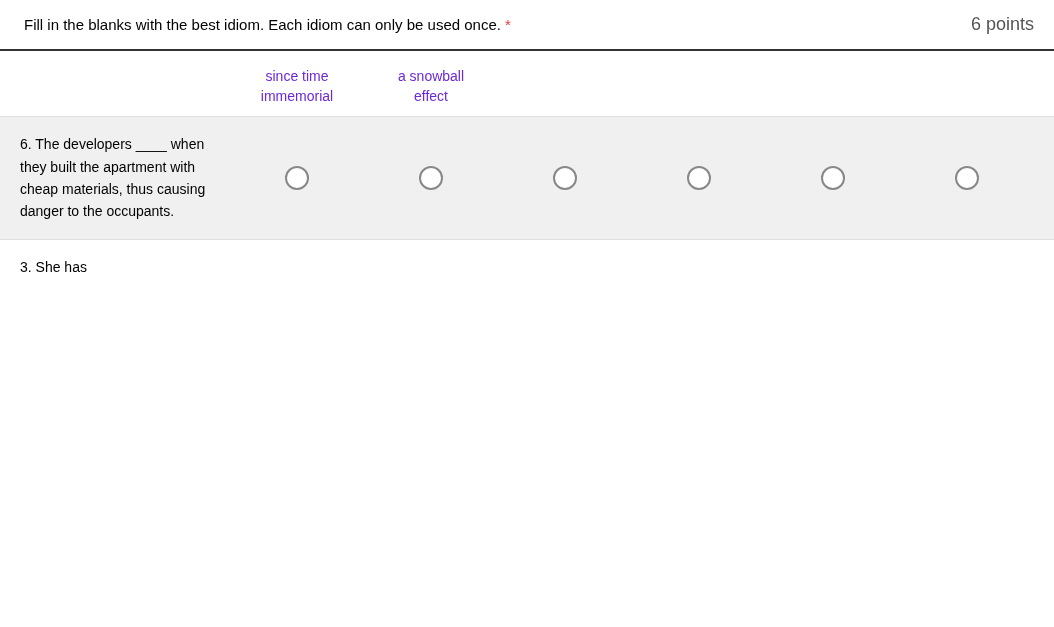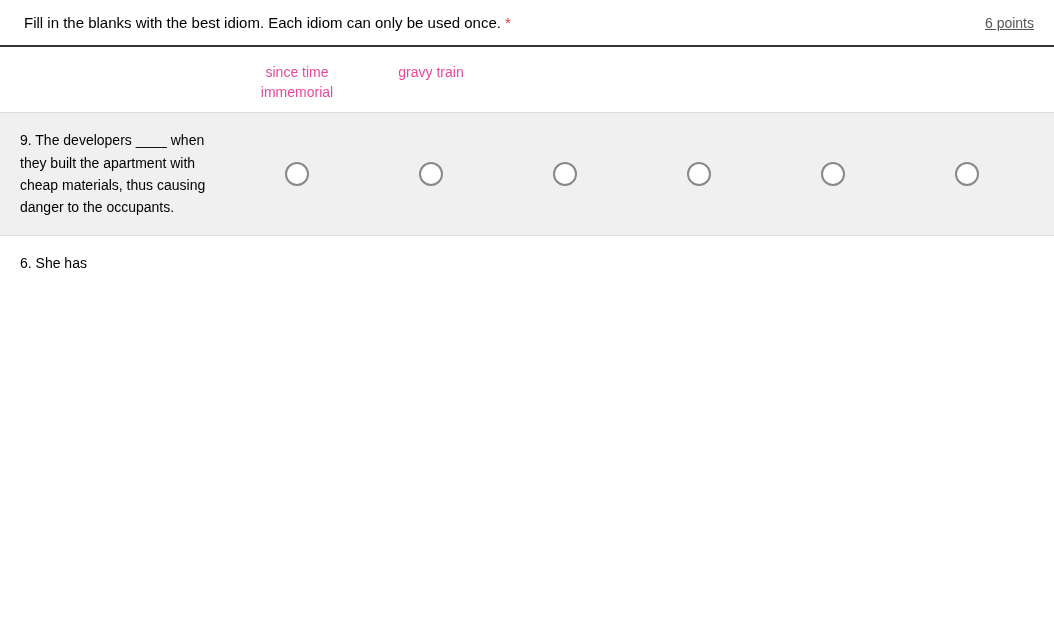--- a/index.html
+++ b/index.html
@@ -24,44 +24,43 @@
       border-bottom: 2px solid #333;
       background: #fff;
     }
 
     .required-star {
       color: #e53935;
       margin-left: 4px;
     }
 
     .header-points {
-      font-size: 14px;
+      font-size: 18px;
       color: #555;
-      text-decoration: underline;
     }
 
     .main-content {
       padding: 0;
     }
 
     .column-headers {
       display: grid;
       grid-template-columns: 210px repeat(6, 1fr);
       padding: 16px 20px 10px 20px;
       background: #fff;
     }
 
     .col-header-empty {
       
     }
 
     .col-header {
       text-align: center;
       font-size: 14px;
-      color: #ec4899;
+      color: #6d28d9;
       line-height: 1.4;
       padding: 0 4px;
     }
 
     .question-row {
       display: grid;
       grid-template-columns: 210px repeat(6, 1fr);
       background: #f0f0f0;
       padding: 16px 20px;
       align-items: center;
@@ -115,26 +114,26 @@
     <span>Fill in the blanks with the best idiom. Each idiom can only be used once.</span><span class="required-star">*</span>
   </div>
   <div class="header-points">6 points</div>
 </div>
 
 <div class="main-content">
 
   <div class="column-headers">
     <div class="col-header-empty"></div>
     <div class="col-header">since time<br>immemorial</div>
-    <div class="col-header">gravy train</div>
+    <div class="col-header">a snowball<br>effect</div>
   </div>
 
   <div class="question-row">
     <div class="question-text">
-      9. The developers ____ when they built the apartment with cheap materials, thus causing danger to the occupants.
+      6. The developers ____ when they built the apartment with cheap materials, thus causing danger to the occupants.
     </div>
     <div class="radio-cell">
       <input type="radio" class="radio-circle" name="q6" value="since_time_immemorial" style="">
     </div>
     <div class="radio-cell">
       <input type="radio" class="radio-circle" name="q6" value="goes_the_extra_mile" style="">
     </div>
     <div class="radio-cell">
       <input type="radio" class="radio-circle" name="q6" value="cut_corners" style="">
     </div>
@@ -143,16 +142,16 @@
     </div>
     <div class="radio-cell">
       <input type="radio" class="radio-circle" name="q6" value="a_snowball_effect" style="">
     </div>
     <div class="radio-cell">
       <input type="radio" class="radio-circle" name="q6" value="gravy_train" style="">
     </div>
   </div>
 
   <div class="question-row-white">
-    <div class="partial-text">6. She has</div>
+    <div class="partial-text">3. She has</div>
   </div>
 
 </div>
 
 </body></html>

